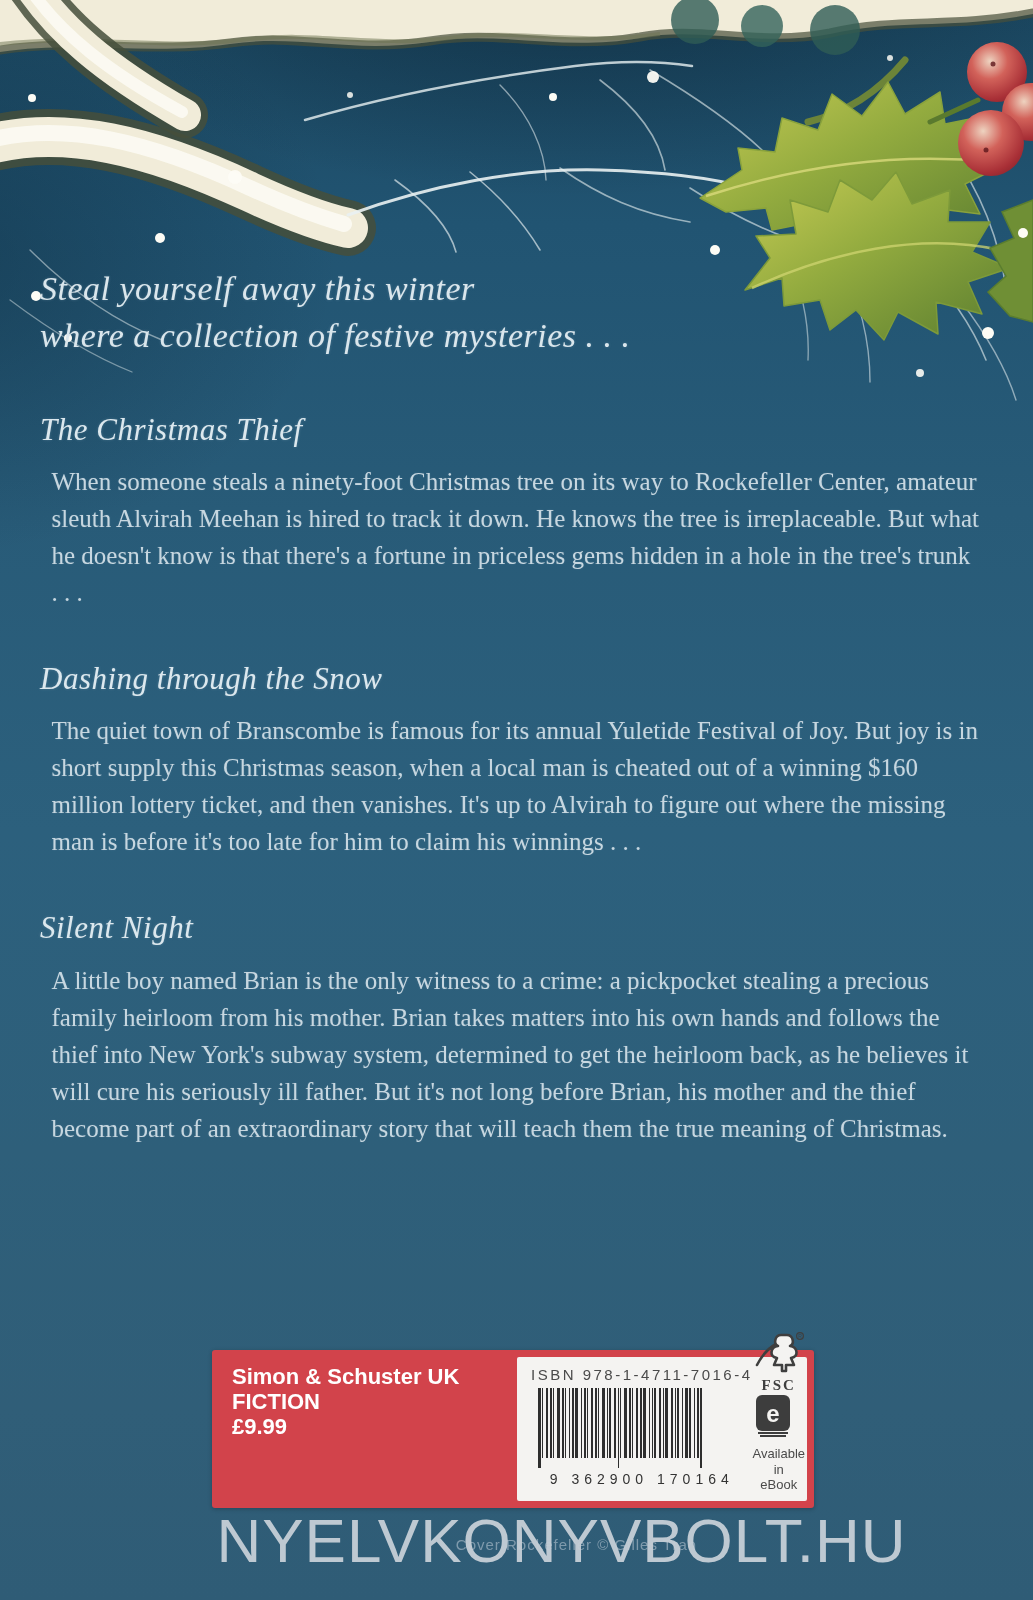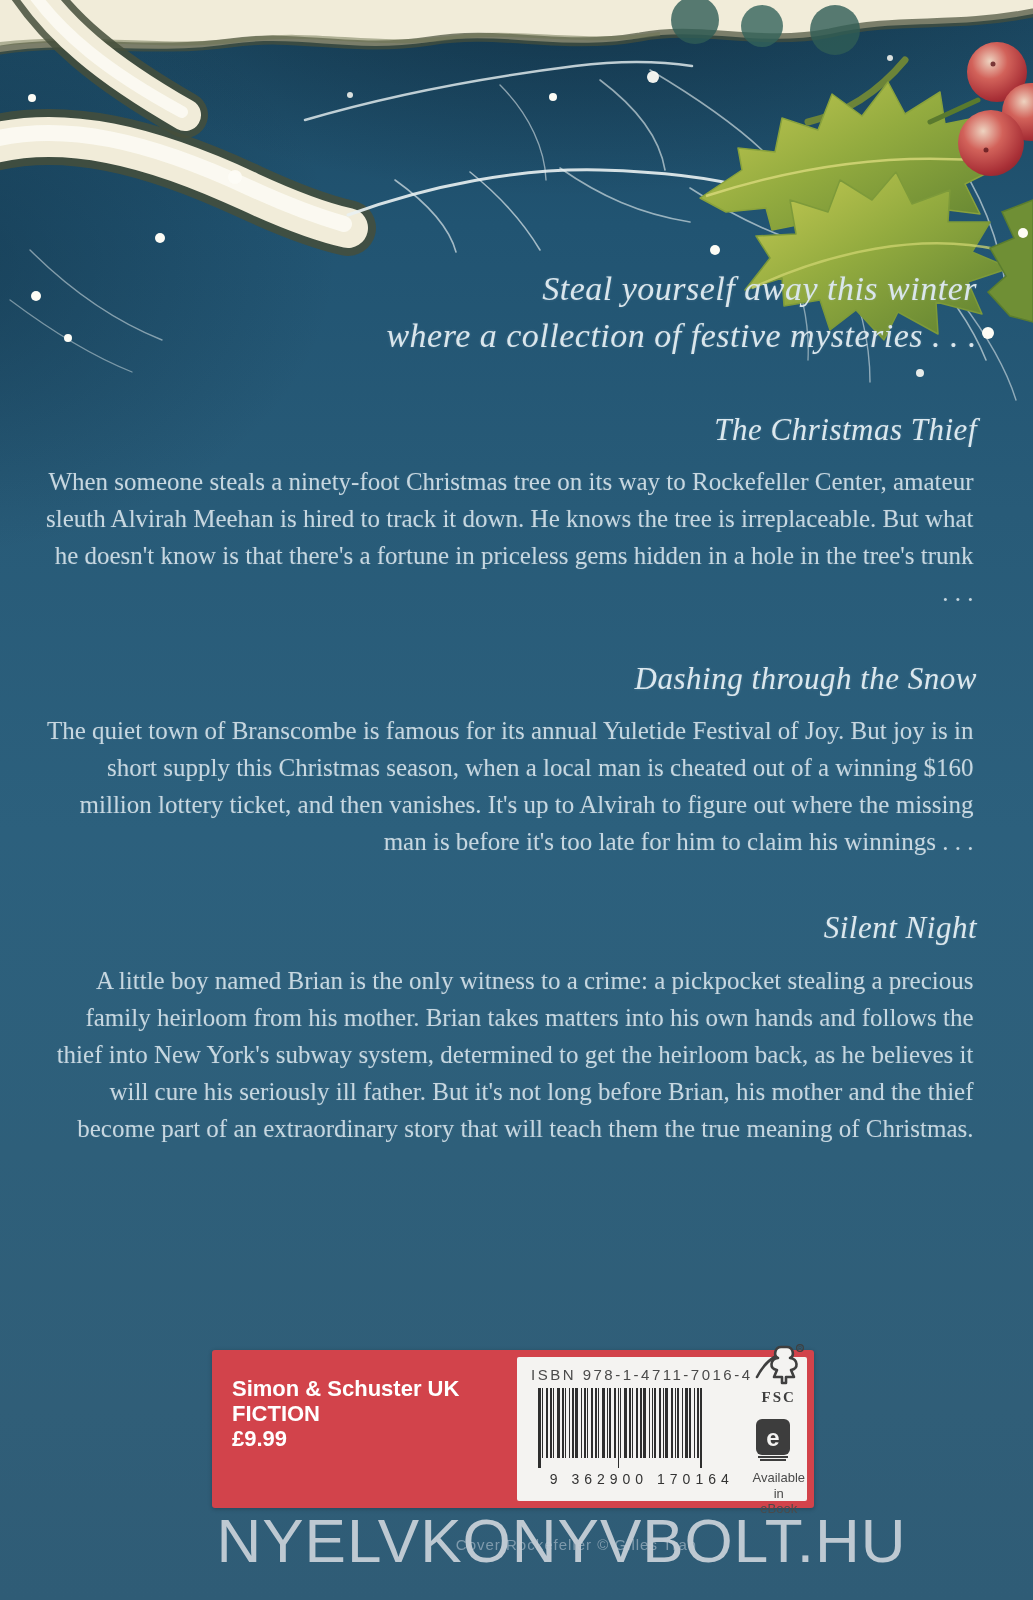--- a/index.html
+++ b/index.html
@@ -8,22 +8,22 @@
     background:
       radial-gradient(900px 420px at 55% -4%, rgba(8,28,44,.55), rgba(8,28,44,0) 62%),
       radial-gradient(700px 500px at -8% 16%, rgba(12,40,58,.45), rgba(12,40,58,0) 60%),
       linear-gradient(180deg,#1b4760 0%,#215472 14%,#285b78 32%,#2c607d 52%,#2e5f7a 72%,#305e78 88%,#2f5c76 100%);
     font-family:"Liberation Serif", serif;
   }
   svg{display:block}
   .artwork{position:absolute;left:0;top:0;z-index:1;}
   
   .content{
-    position:absolute;left:40px;right:56px;top:266px;z-index:2;
-    text-align:right;color:#cbdae2;
+    position:absolute;left:40px;right:40px;top:266px;z-index:2;
+    text-align:left;color:#cbdae2;
   }
   .tagline{
     font-style:italic;font-size:34px;line-height:1.38;color:#dae6ec;
     text-shadow:0 0 3px rgba(190,215,230,.25);margin-bottom:50px;letter-spacing:.5px;
   }
   .section{margin-top:48px;}
   .section:first-of-type{margin-top:0;}
   .section-title{
     font-style:italic;font-size:31px;line-height:1.3;color:#dce8ee;
     text-shadow:0 0 3px rgba(190,215,230,.25);margin:0 0 13px 0;font-weight:normal;letter-spacing:.5px;
@@ -31,37 +31,37 @@
   .section-body{
     font-size:25px;line-height:1.48;max-width:930px;margin:4px auto;color:#c7d7e0;
     text-shadow:0 0 2px rgba(180,205,220,.2);
   }
   
   .pub-box{
     position:absolute;left:212px;top:1350px;width:602px;height:158px;z-index:3;
     background:#d2434b;border-radius:3px;box-shadow:0 1px 4px rgba(0,0,0,.25);
   }
   .pub-left{
-    position:absolute;left:20px;top:26px;width:244px;color:#fff;
+    position:absolute;left:20px;top:14px;width:244px;color:#fff;
     font-family:"Liberation Sans", sans-serif;
   }
   .pub-name,.pub-cat,.pub-price{font-weight:bold;font-size:22px;line-height:1.14;}
   .pub-sites{margin-top:18px;font-size:16px;line-height:1.4;color:rgba(255,230,230,.62);}
   .panel{
     position:absolute;right:7px;top:7px;bottom:7px;width:290px;
     background:#f4f3f1;border-radius:2px;display:flex;
     font-family:"Liberation Sans", sans-serif;color:#3f3f3f;
   }
   .panel-left{flex:1;padding:9px 0 0 14px;text-align:center;}
   .isbn{font-size:15px;letter-spacing:2.5px;color:#4a4a4a;white-space:nowrap;}
   .bars{margin:5px auto 0 auto;}
   .digits{font-size:14px;letter-spacing:5px;color:#333;margin-top:1px;white-space:nowrap;}
   .panel-right{
     width:86px;display:flex;flex-direction:column;align-items:center;
-    justify-content:center;padding:10px 6px 8px 0;gap:12px;
+    justify-content:flex-end;padding:10px 6px 8px 0;
   }
   .fsc-block{text-align:center;color:#3f3f3f;}
   .fsc-word{font-family:"Liberation Serif", serif;font-weight:bold;font-size:15px;letter-spacing:2px;}
   .ebook-block{text-align:center;}
   .ebook-caption{font-size:13px;line-height:1.2;color:#4a4a4a;margin-top:8px;font-weight:normal;}
   
   .credit{
     position:absolute;left:0;right:0;top:1536px;z-index:3;text-align:center;
     padding-left:120px;font-family:"Liberation Sans", sans-serif;font-size:15px;
     color:rgba(205,216,226,.5);filter:blur(.6px);letter-spacing:1px;

